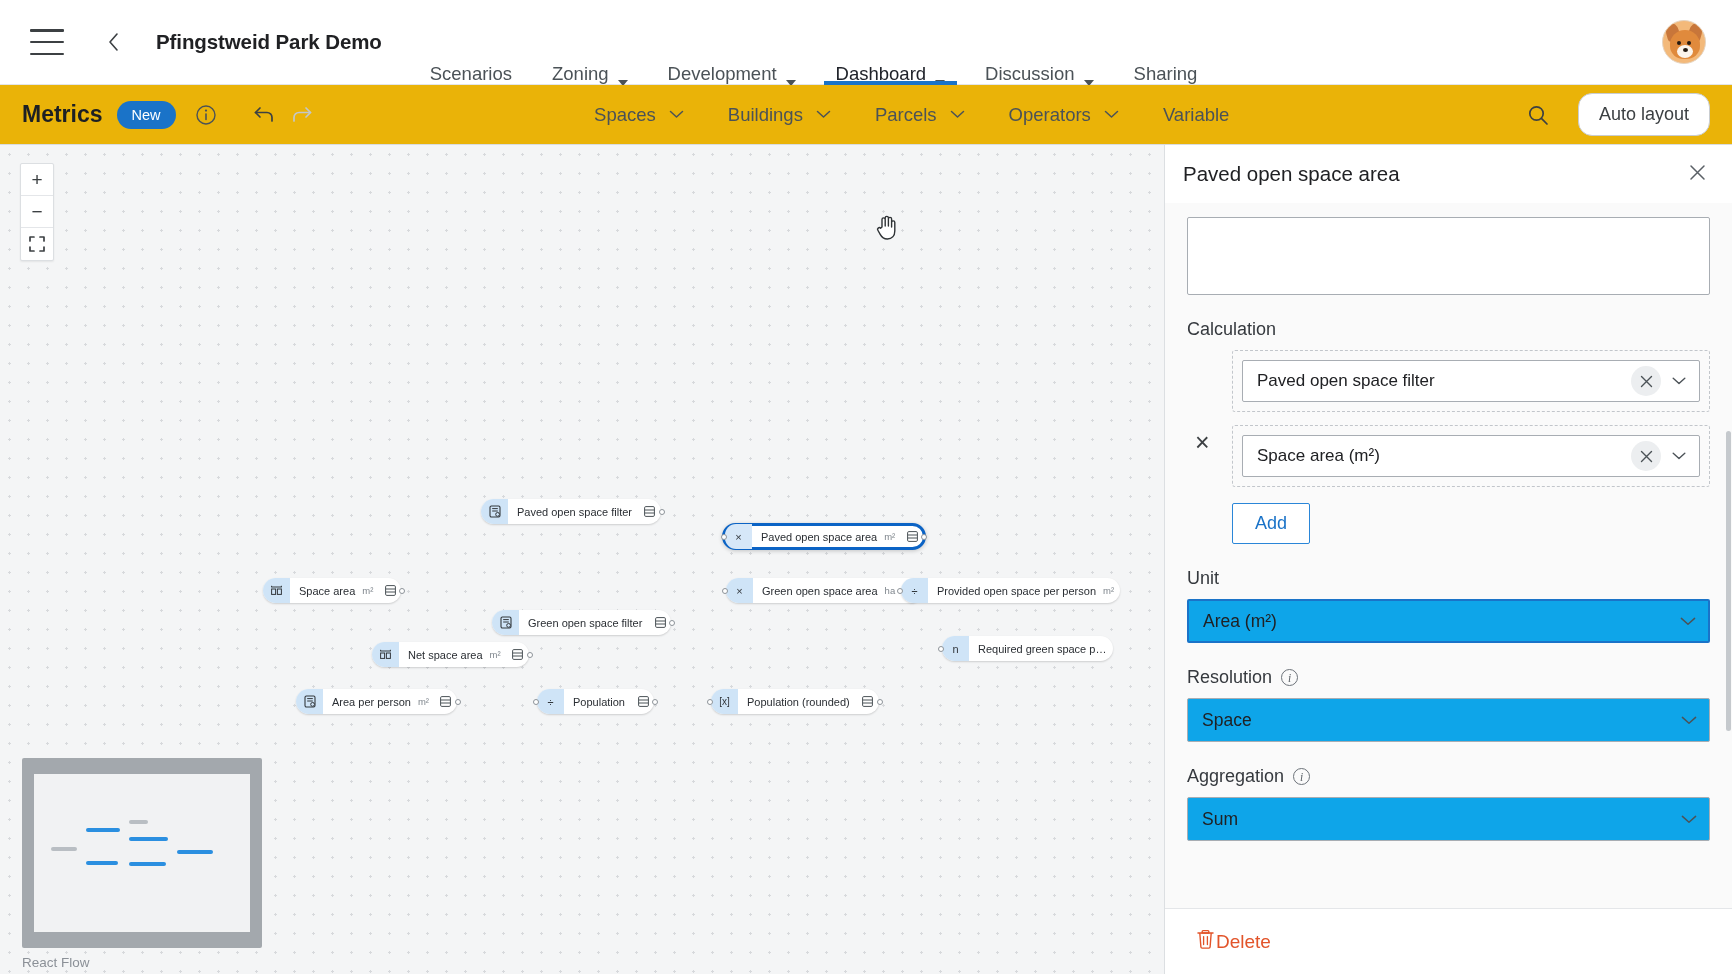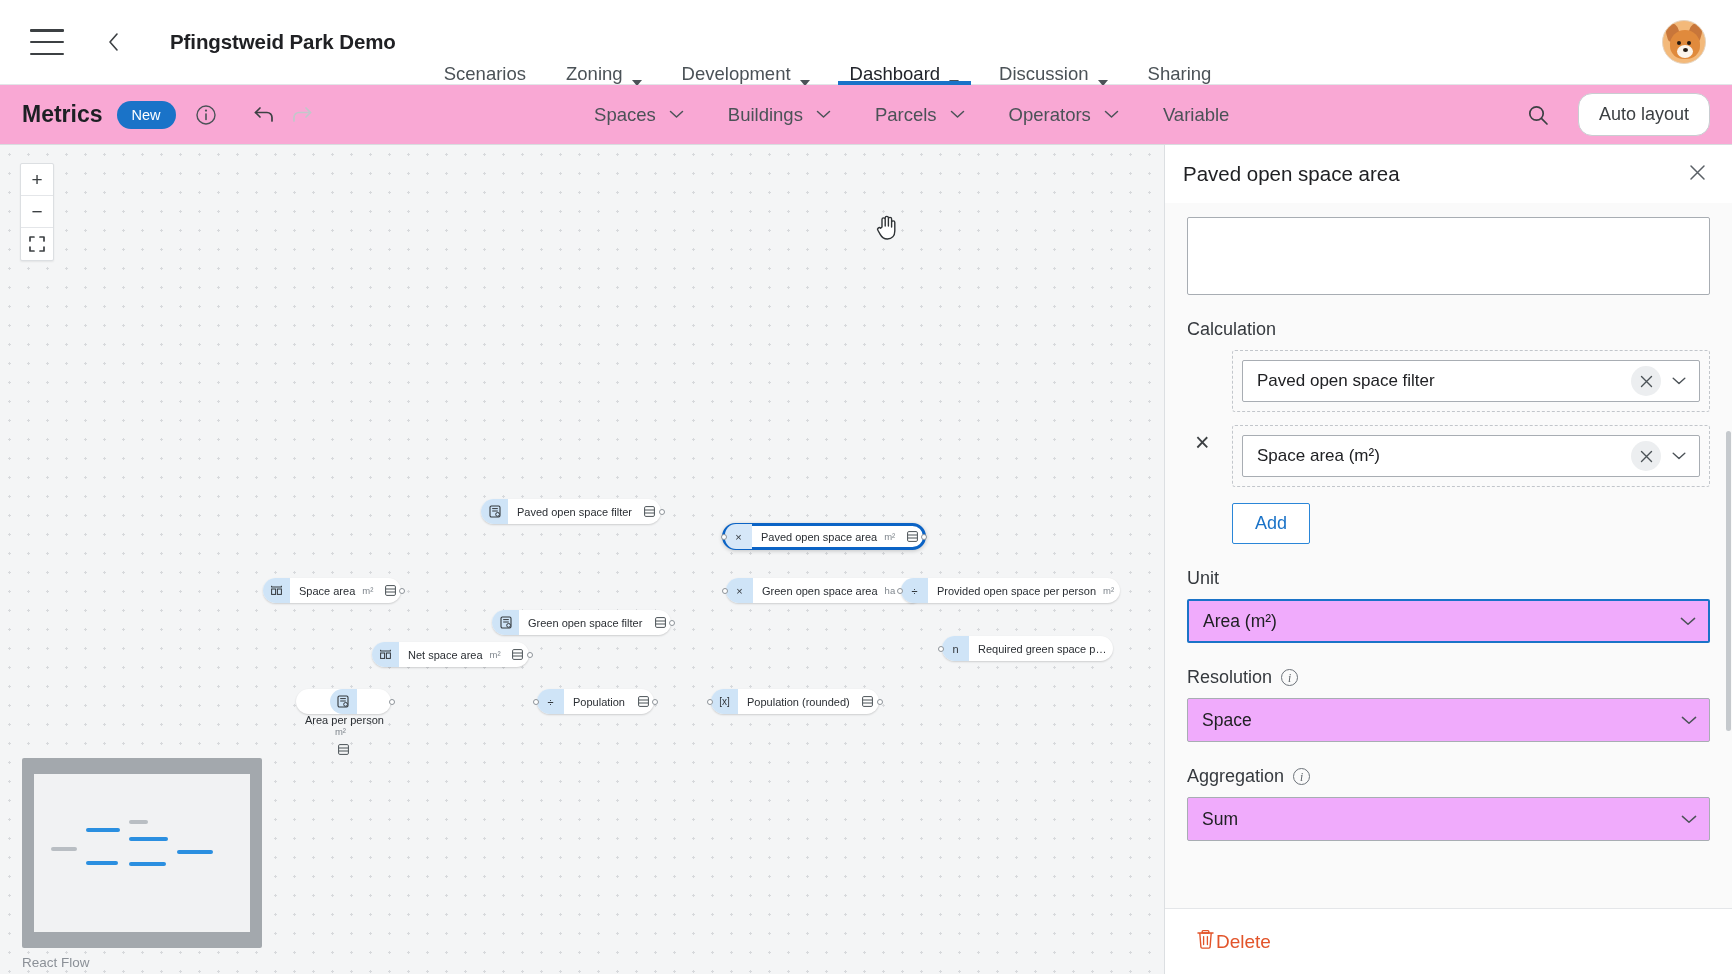--- a/index.html
+++ b/index.html
@@ -20,21 +20,21 @@
   }
   .hamburger { margin-left: 30px; width: 34px; height: 26px; display: flex;
     flex-direction: column; justify-content: space-between; cursor: pointer; }
   .hamburger i { display:block; height: 2.5px; background: #3c4043; border-radius: 1px; }
   .back-chevron {
     margin-left: 36px; width: 26px; height: 26px; cursor: pointer;
     display: flex; align-items: center; justify-content: center;
     color: #3c4043; font-size: 24px; font-weight: 300; line-height: 1;
   }
   .proj-title {
-    margin-left: 44px; font-size: 20.5px; font-weight: bold; color: #202124;
+    margin-left: 30px; font-size: 20.5px; font-weight: bold; color: #202124;
     letter-spacing: -0.1px; white-space: nowrap;
   }
   .navtabs { display: flex; align-items: center; height: 85px; margin-left: 28px; }
   .navtab {
     position: relative; height: 85px; display: flex; align-items: flex-end;
     padding: 0 20px; font-size: 18.5px; color: #4b5257; cursor: pointer;
     white-space: nowrap;
   }
   .navtab .caret {
     display: inline-block; margin-left: 9px;
@@ -67,21 +67,21 @@
     position: absolute; left: 14px; top: 24px; width: 16px; height: 13px;
     background: #fbf4ec; border-radius: 50%;
   }
   .avatar .eye { position: absolute; width: 4px; height: 4px; background: #241a12; border-radius: 50%; top: 20px; }
   .avatar .eye.l { left: 14px; } .avatar .eye.r { right: 14px; }
   .avatar .nose { position: absolute; left: 20px; top: 27px; width: 5px; height: 4px; background: #241a12; border-radius: 50%; }
 
   
   .subbar {
     position: absolute; top: 85px; left: 0; right: 0; height: 60px;
-    background: #f9a8d4; border-bottom: 1px solid #d9dcdf;
+    background: #eab308; border-bottom: 1px solid #d9dcdf;
     display: flex; align-items: center;
   }
   .metrics-label { margin-left: 22px; font-size: 23px; font-weight: bold; color: #1d2024; }
   .badge-new {
     margin-left: 14px; background: #1a73c8; color: #fff; font-size: 14.5px;
     padding: 6px 15px; border-radius: 14px; font-weight: 500; cursor: pointer;
   }
   .icon-btn {
     margin-left: 16px; width: 28px; height: 28px; cursor: pointer;
     display: flex; align-items: center; justify-content: center; color: #4b5257;
@@ -206,21 +206,21 @@
     display: flex; align-items: center; justify-content: center;
     color: #4b5257; font-size: 15px; cursor: pointer; margin-right: 4px;
   }
   .cf-chev { width: 28px; display:flex; align-items:center; justify-content:center; cursor: pointer; color: #4b5257; }
   .add-btn {
     margin-top: 3px; margin-left: 45px; border: 1px solid #2a86d8; color: #1a73c8;
     background: #fff; border-radius: 2px; font-size: 18px; padding: 9px 22px;
     cursor: pointer; font-family: inherit;
   }
   .select-box {
-    width: 100%; height: 44px; background: #f0abfc; border: 1px solid #a8adb3;
+    width: 100%; height: 44px; background: #0ea5e9; border: 1px solid #a8adb3;
     border-radius: 2px; display: flex; align-items: center; padding: 0 12px 0 14px;
     cursor: pointer;
   }
   .select-box.focused { border: 2px solid #1a73c8; }
   .select-box .val { flex: 1; font-size: 17.5px; color: #202124; }
   .select-box .chev { color: #4b5257; display: flex; align-items: center; }
   .panel-footer {
     flex: none; background: #ffffff; border-top: 1px solid #e4e6e9;
     height: 66px; display: flex; align-items: center; padding-left: 30px;
   }
@@ -504,21 +504,21 @@
       </div>
       <div class="port out"></div>
     </div>
 
     <div class="node" style="left:942px; top:491px;">
       <div class="lead">n</div>
       <div class="label">Required green space p…</div>
       <div class="port in"></div>
     </div>
 
-    <div class="node" style="left:296px; top:544px;flex-direction:column;">
+    <div class="node" style="left:296px; top:544px;">
       <div class="lead">
         <svg width="12" height="13" viewBox="0 0 12 13" fill="none">
             <rect x="1" y="1" width="10" height="11" rx="1.4" stroke="#33383d" stroke-width="1.1"></rect>
             <path d="M3.2 3.6 H8.8 M3.2 6 H8.8" stroke="#33383d" stroke-width="1"></path>
             <circle cx="8.6" cy="9.4" r="1.9" stroke="#33383d" stroke-width="1" fill="#cfe4f7"></circle>
           </svg>
       </div>
       <div class="label">Area per person</div>
       <div class="unit">m²</div>
       <div class="tail">

